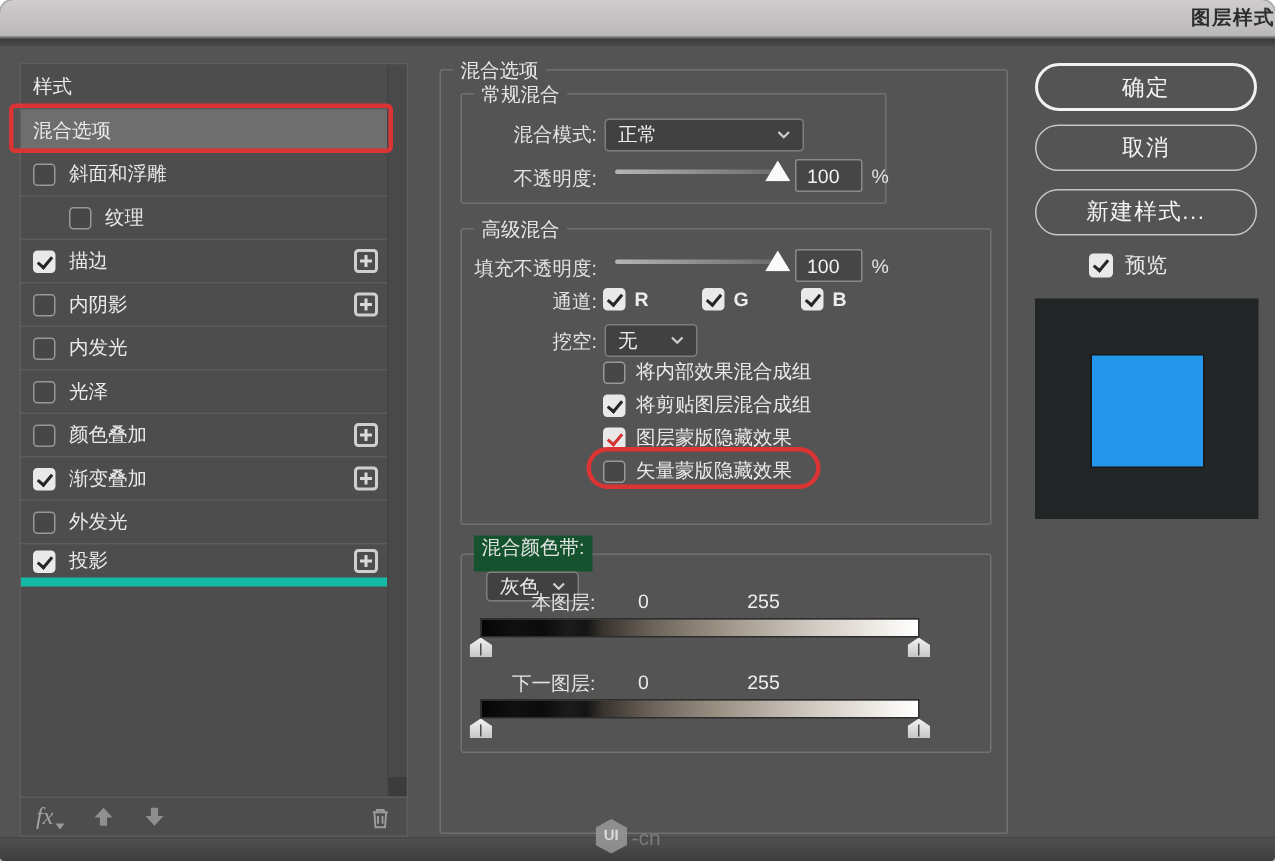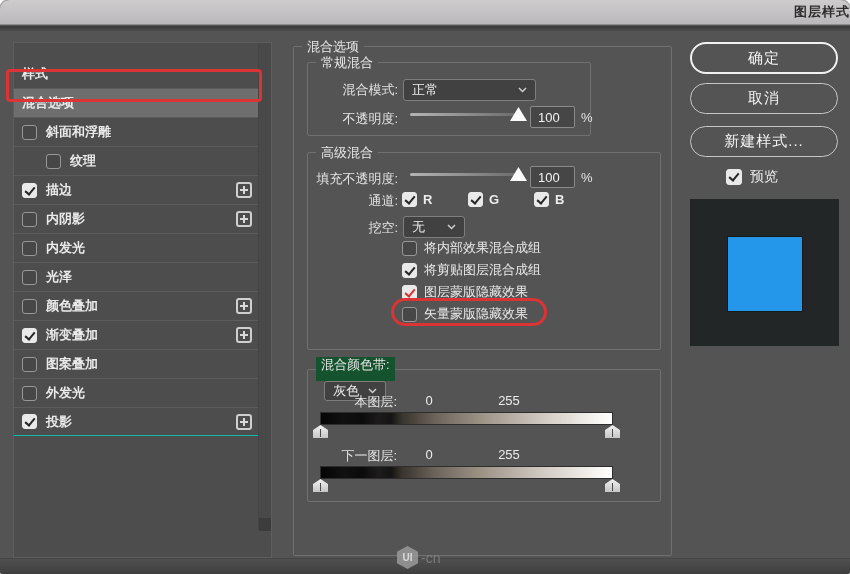--- a/index.html
+++ b/index.html
@@ -23,25 +23,25 @@
     background:linear-gradient(#3a3a3a,#4c4c4c);}
   
   .bottomband{position:absolute;left:0;top:558px;width:100%;height:16px;
     border-top:1px solid #454545;background:linear-gradient(#505050,#3e3e3e);}
   
   .sidepanel{position:absolute;left:13px;top:42px;width:259px;height:516px;
     background:#4d4d4d;border:1px solid #5e5e5e;}
   .scrollgutter{position:absolute;right:0;top:0;bottom:26px;width:13px;
     background:#494949;border-left:1px solid #454545;}
   .scrollthumb{position:absolute;left:0;bottom:0;width:100%;height:13px;background:#3c3c3c;}
-  .sidelist{position:absolute;left:0;top:16px;width:244px;font-weight:bold;}
+  .sidelist{position:absolute;left:0;top:0;width:244px;}
   .srow{display:flex;align-items:center;height:29px;border-top:1px solid #5c5c5c;
     gap:9px;padding-left:8px;position:relative;background:#4d4d4d;cursor:default;}
   .srow:first-child{border-top:none;}
-  .srow:last-child{border-bottom:1px solid #14b8a6;}
+  .srow:last-child{border-bottom:6px solid #14b8a6;}
   .srow.sel{background:#6e6e6e;}
   .slab{font-size:13px;color:#eaeaea;white-space:nowrap;}
   .chk{width:15px;height:15px;border:1px solid #989898;border-radius:3px;
     background:#474747;position:relative;flex:none;}
   .chk.on{background:#e9e9e9;border-color:#e9e9e9;}
   .chk.on::after{content:"";position:absolute;left:4px;top:1px;width:4px;height:8px;
     border-right:2px solid #262626;border-bottom:2px solid #262626;transform:rotate(40deg);}
   .chk.on.redchk::after{border-color:#d23330;}
   .chk.ind{margin-left:24px;}
   .plusbtn{position:absolute;right:6px;top:50%;transform:translateY(-50%);
@@ -180,34 +180,49 @@
           <span class="slab">颜色叠加</span>
           <span class="plusbtn"></span>
         </div>
         <div class="srow">
           <span class="chk on"></span>
           <span class="slab">渐变叠加</span>
           <span class="plusbtn"></span>
         </div>
         <div class="srow">
           <span class="chk"></span>
-          <span class="slab">图案叠加</span>
-        </div>
-        <div class="srow">
-          <span class="chk"></span>
           <span class="slab">外发光</span>
         </div>
         <div class="srow">
           <span class="chk on"></span>
           <span class="slab">投影</span>
           <span class="plusbtn"></span>
         </div>
       </div>
     <div class="scrollgutter">
       <div class="scrollthumb"></div>
+    </div>
+    <div class="sidefooter">
+      <span class="fx">fx</span>
+      <span>
+        <svg width="16" height="15" viewBox="0 0 16 15">
+            <path d="M8 1.5L14 8h-3.6v5.5H5.6V8H2z" fill="#8f8f8f"></path>
+          </svg>
+      </span>
+      <span>
+        <svg width="16" height="15" viewBox="0 0 16 15" style="transform:rotate(180deg)">
+            <path d="M8 1.5L14 8h-3.6v5.5H5.6V8H2z" fill="#8f8f8f"></path>
+          </svg>
+      </span>
+      <span class="spacer"></span>
+      <span>
+        <svg width="15" height="16" viewBox="0 0 15 16" fill="none" stroke="#9c9c9c" stroke-width="1.3">
+          <path d="M2.5 4.5h10M5.2 4.5V3h4.6v1.5M3.6 4.5l.7 10h6.4l.7-10M6 7v5.2M9 7v5.2"></path>
+        </svg>
+      </span>
     </div>
   </div>
   <div class="anno sidebar-anno" style="border-color: rgb(220, 52, 52);"></div>
 
   <div class="group" style="left:293px;top:46px;width:379px;height:510px;">
     <span class="legend">混合选项</span>
   </div>
 
   <div class="group" style="left:307px;top:62px;width:284px;height:74px;">
     <span class="legend">常规混合</span>

